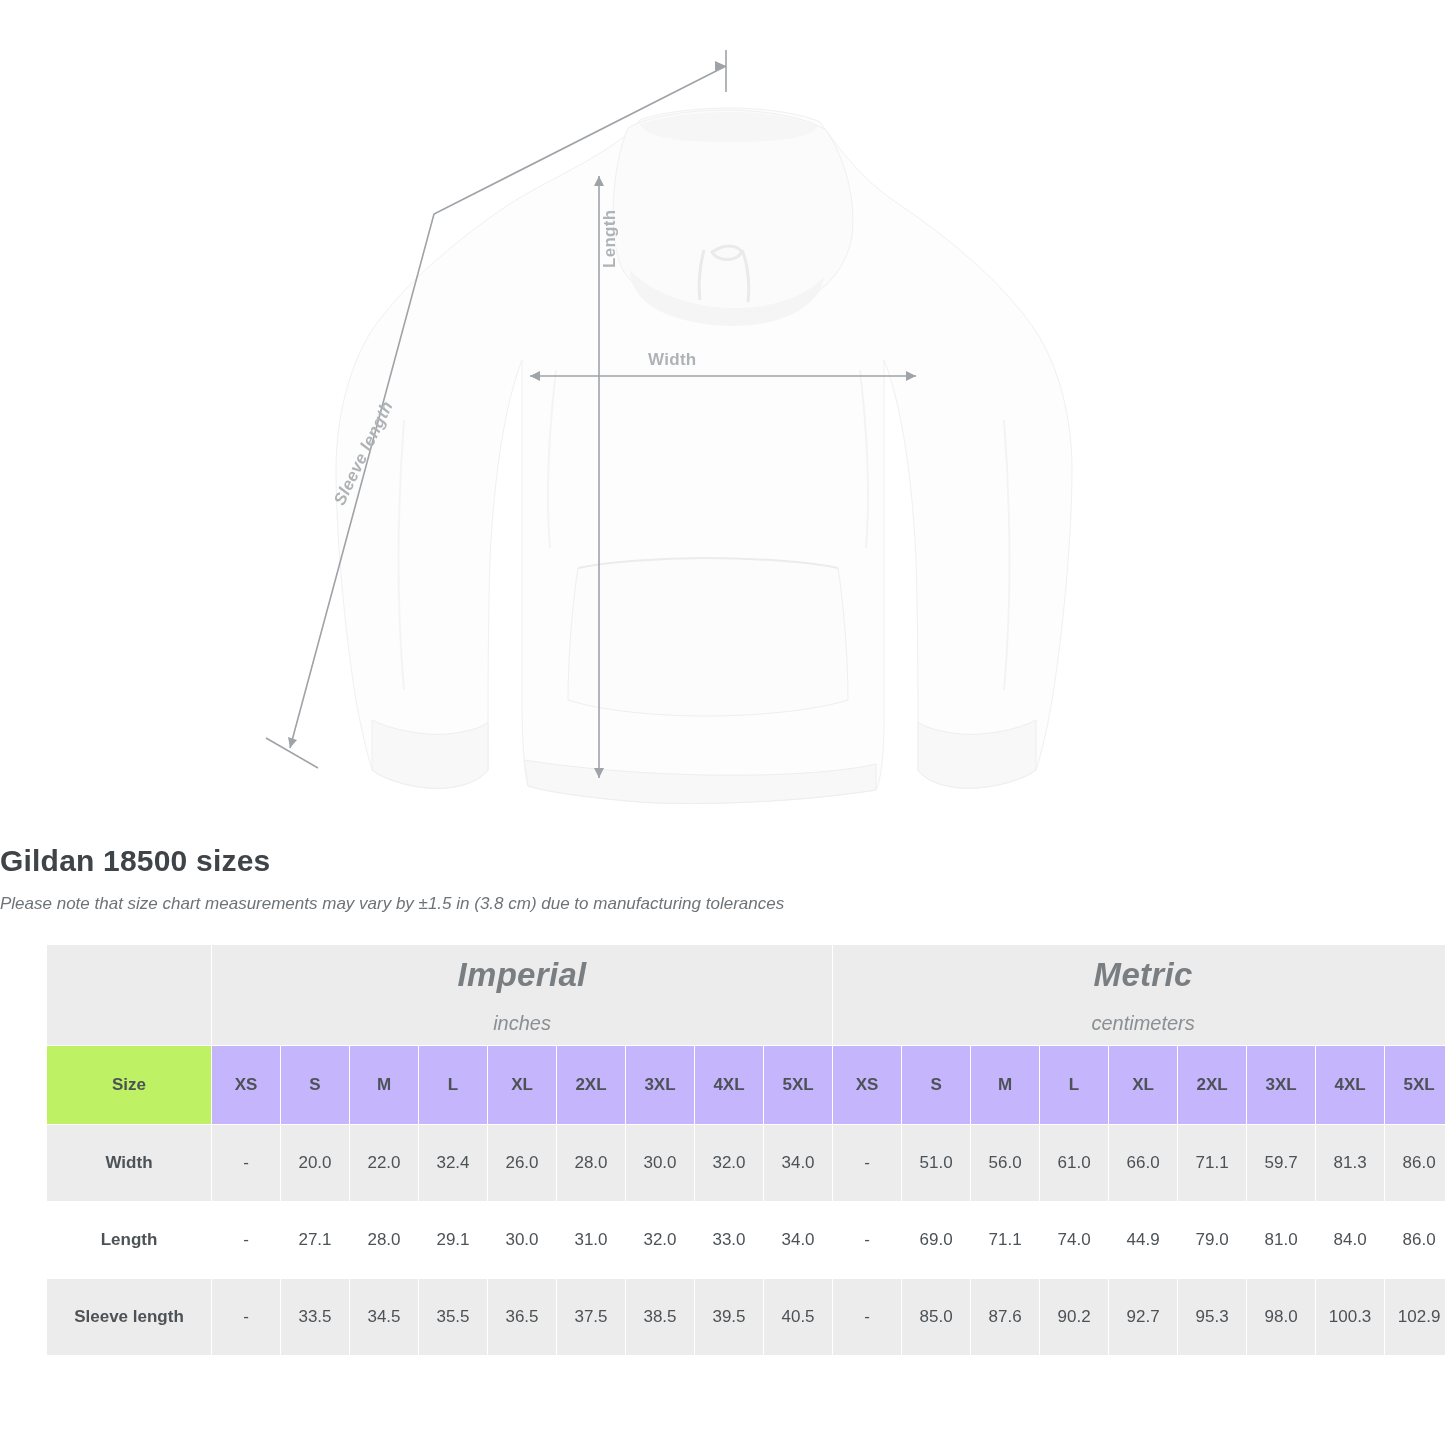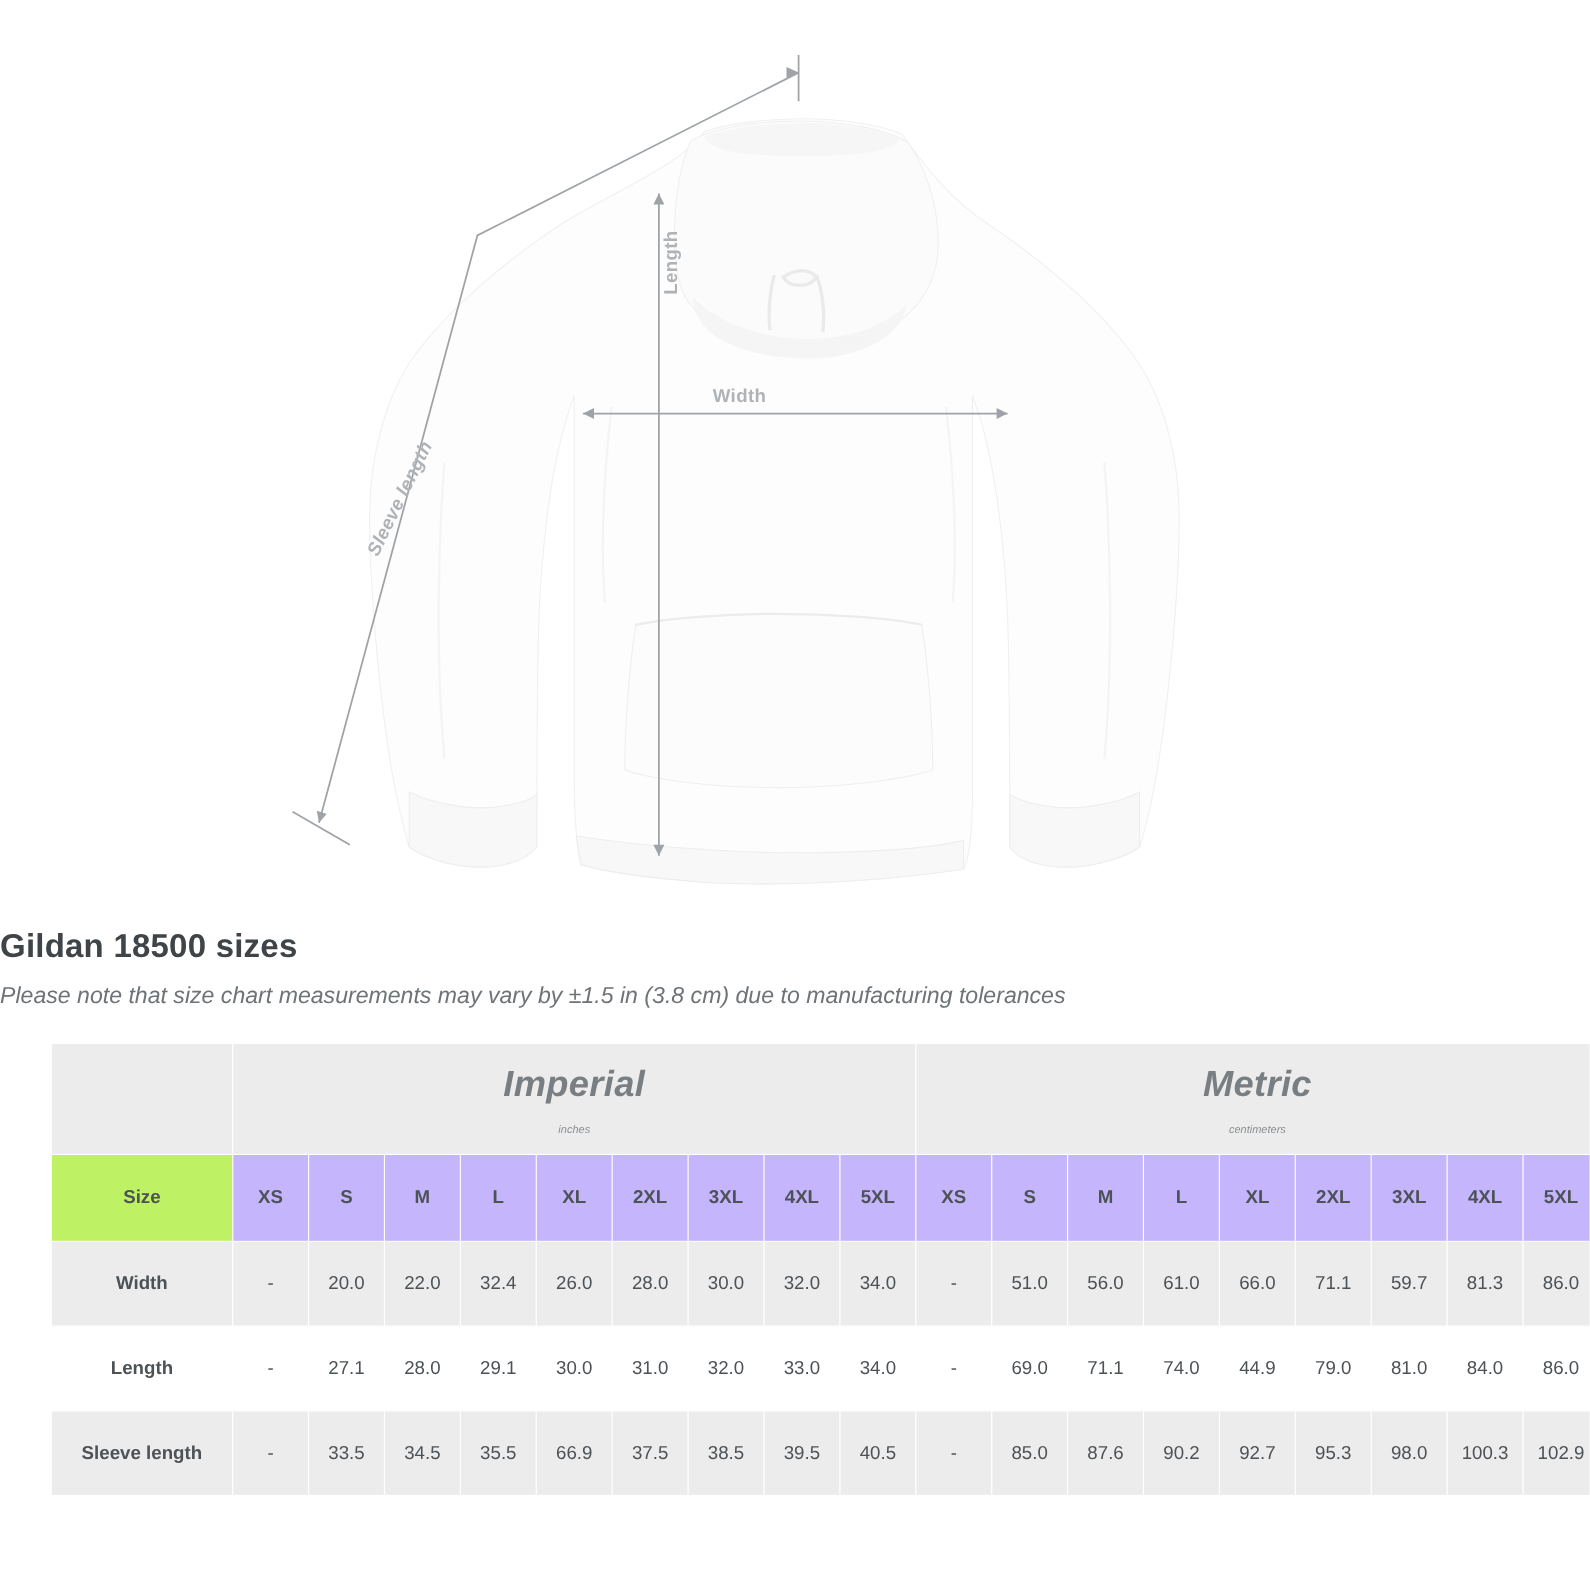--- a/index.html
+++ b/index.html
@@ -62,21 +62,21 @@
     margin-top: 14px;
   }
   .chart-title {
     font-size: 30px;
     font-weight: bold;
     color: #3f4448;
     letter-spacing: 0.2px;
   }
   .chart-note {
     margin-top: 16px;
-    font-size: 21px;
+    font-size: 17px;
     font-style: italic;
     color: #6e7377;
   }
 
   
   .table-wrap {
     margin: 30px 46px 0 46px;
   }
   table.size-table {
     border-collapse: collapse;
@@ -96,21 +96,21 @@
   }
   .unit-head .unit-name {
     font-size: 33px;
     font-style: italic;
     font-weight: bold;
     color: #797e82;
     letter-spacing: 0.3px;
   }
   .unit-head .unit-sub {
     margin-top: 18px;
-    font-size: 10px;
+    font-size: 20px;
     font-style: italic;
     color: #8a8f93;
   }
   .hdr-row td {
     background: #c4b5fd;
     height: 76px;
     font-weight: bold;
     font-size: 18px;
     color: #46494c;
   }
@@ -336,21 +336,21 @@
             <td>81.0</td>
             <td>84.0</td>
             <td>86.0</td>
           </tr>
           <tr class="data-row shade">
             <td class="row-label">Sleeve length</td>
             <td>-</td>
             <td>33.5</td>
             <td>34.5</td>
             <td>35.5</td>
-            <td>66.9</td>
+            <td>36.5</td>
             <td>37.5</td>
             <td>38.5</td>
             <td>39.5</td>
             <td>40.5</td>
             <td>-</td>
             <td>85.0</td>
             <td>87.6</td>
             <td>90.2</td>
             <td>92.7</td>
             <td>95.3</td>

